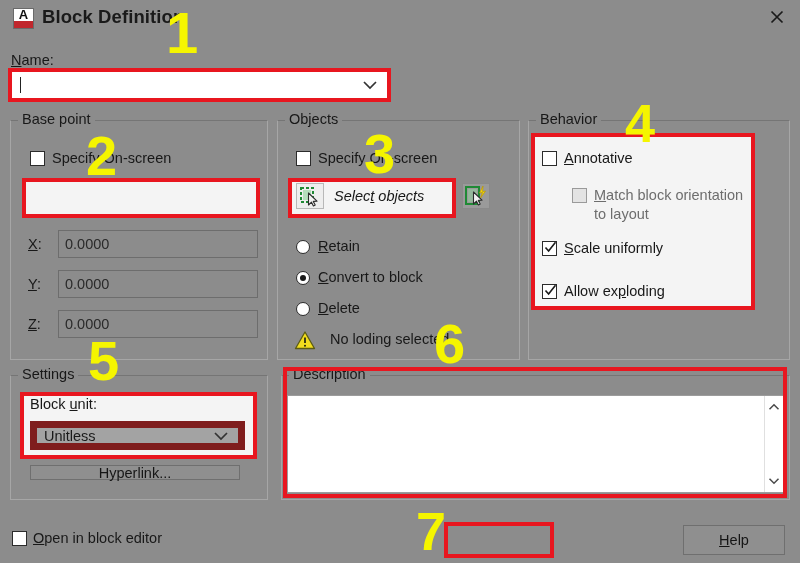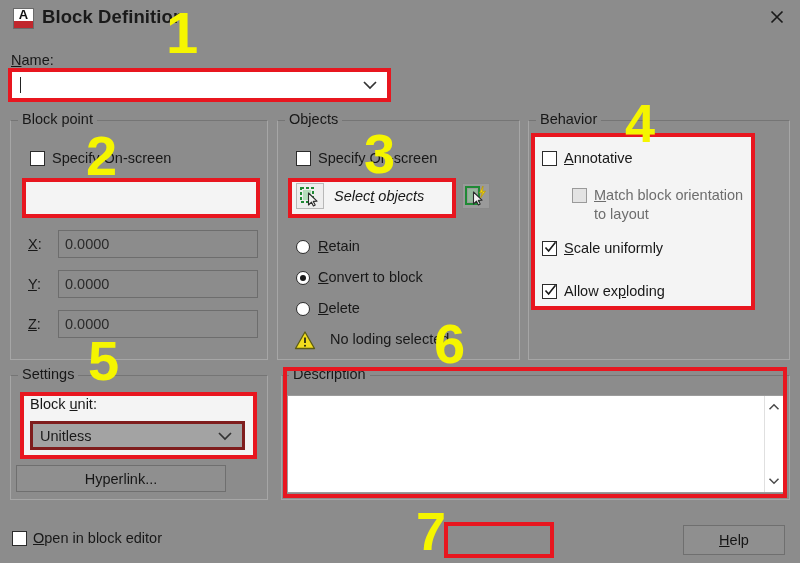--- a/index.html
+++ b/index.html
@@ -137,21 +137,21 @@
     box-sizing: border-box;
     display: flex;
     align-items: center;
     padding-left: 6px;
     font-size: 14.5px;
     color: #2a2a2a;
   }
 
   .combobox {
     position: absolute;
-    border: 3px solid #7f1d1d;
+    border: 7px solid #7f1d1d;
     background: #a3a3a3;
     box-sizing: border-box;
     display: flex;
     align-items: center;
     padding-left: 7px;
     font-size: 14.5px;
     color: #1a1a1a;
     cursor: pointer;
   }
   .combo-arrow {
@@ -269,21 +269,21 @@
     <span style="border-left:1px solid #222; height:16px; margin-left:1px;"></span>
     <span></span>
     <span class="combo-arrow">
       <svg width="16" height="10" viewBox="0 0 16 10">
           <path d="M2 2 L8 8 L14 2" stroke="#333" stroke-width="1.7" fill="none"></path>
         </svg>
     </span>
   </div>
 
   <div class="groupbox" style="left:10px; top:120px; width:258px; height:240px;"></div>
-  <div class="group-title" style="left:18px; top:111px;">Block point</div>
+  <div class="group-title" style="left:18px; top:111px;">Base point</div>
 
   <div class="checkbox" style="left:30px; top:151px;"></div>
   <div class="lbl" style="left:52px; top:150px;">Specify On-screen</div>
 
   <div class="hl-fill" style="left:22px; top:178px; width:238px; height:38px;"></div>
 
   <div class="lbl" style="left:28px; top:236px;"><u>X</u>:</div>
   <div class="textinput" style="left:58px; top:230px; width:200px; height:28px;">
     <span>0.0000</span>
   </div>
@@ -383,21 +383,21 @@
   <div class="lbl" style="left:30px; top:396px;">Block <u>u</u>nit:</div>
   <div class="combobox" style="left:30px; top:421px; width:215px; height:29px;">
     <span>Unitless</span>
     <span class="combo-arrow">
       <svg width="16" height="10" viewBox="0 0 16 10">
           <path d="M2 2 L8 8 L14 2" stroke="#333" stroke-width="1.7" fill="none"></path>
         </svg>
     </span>
   </div>
 
-  <div class="pushbutton" style="left:16px; top:465px; width:210px; height:27px;">
+  <div class="pushbutton" style="left:30px; top:465px; width:210px; height:15px;">
     <span>Hyperlink...</span>
   </div>
 
   <div class="groupbox" style="left:281px; top:375px; width:509px; height:125px;"></div>
   <div class="group-title" style="left:289px; top:366px;">Description</div>
 
   <div id="desc-area" style="left:287px; top:395px; width:497px; height:98px;">
     <span style="position:absolute; left:6px; top:4px; font-size:14.5px; color:#1a1a1a;"></span>
     <div id="desc-scrollbar">
       <div class="sb-arrow" style="top:2px;">

